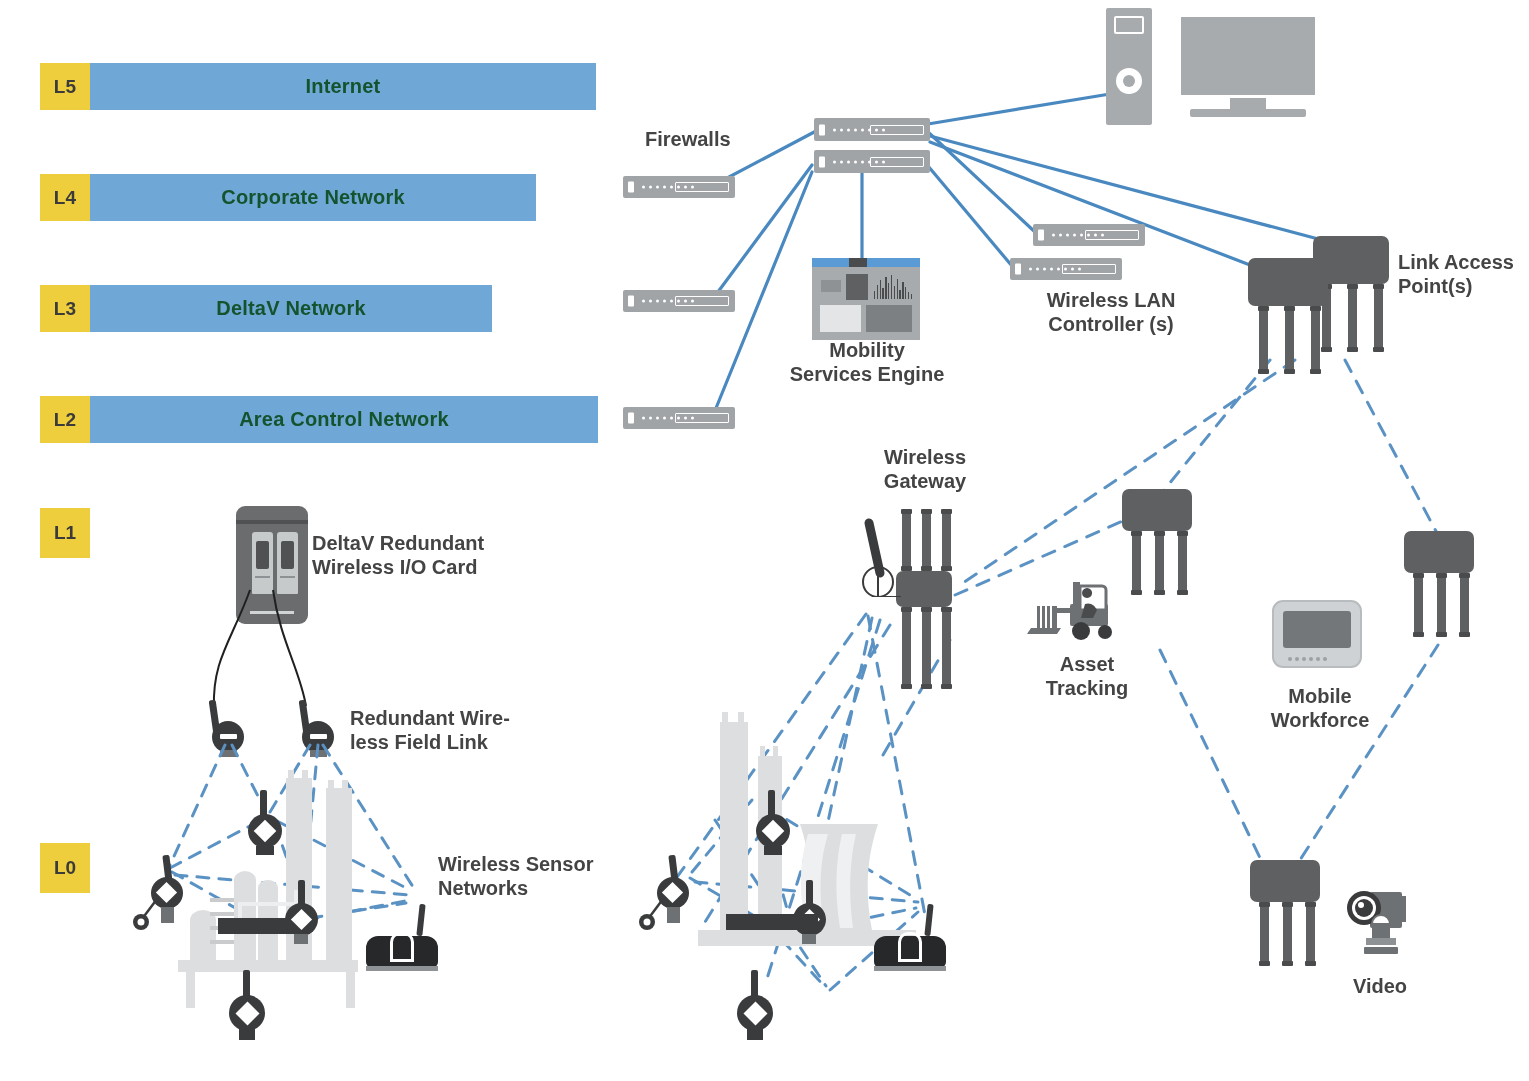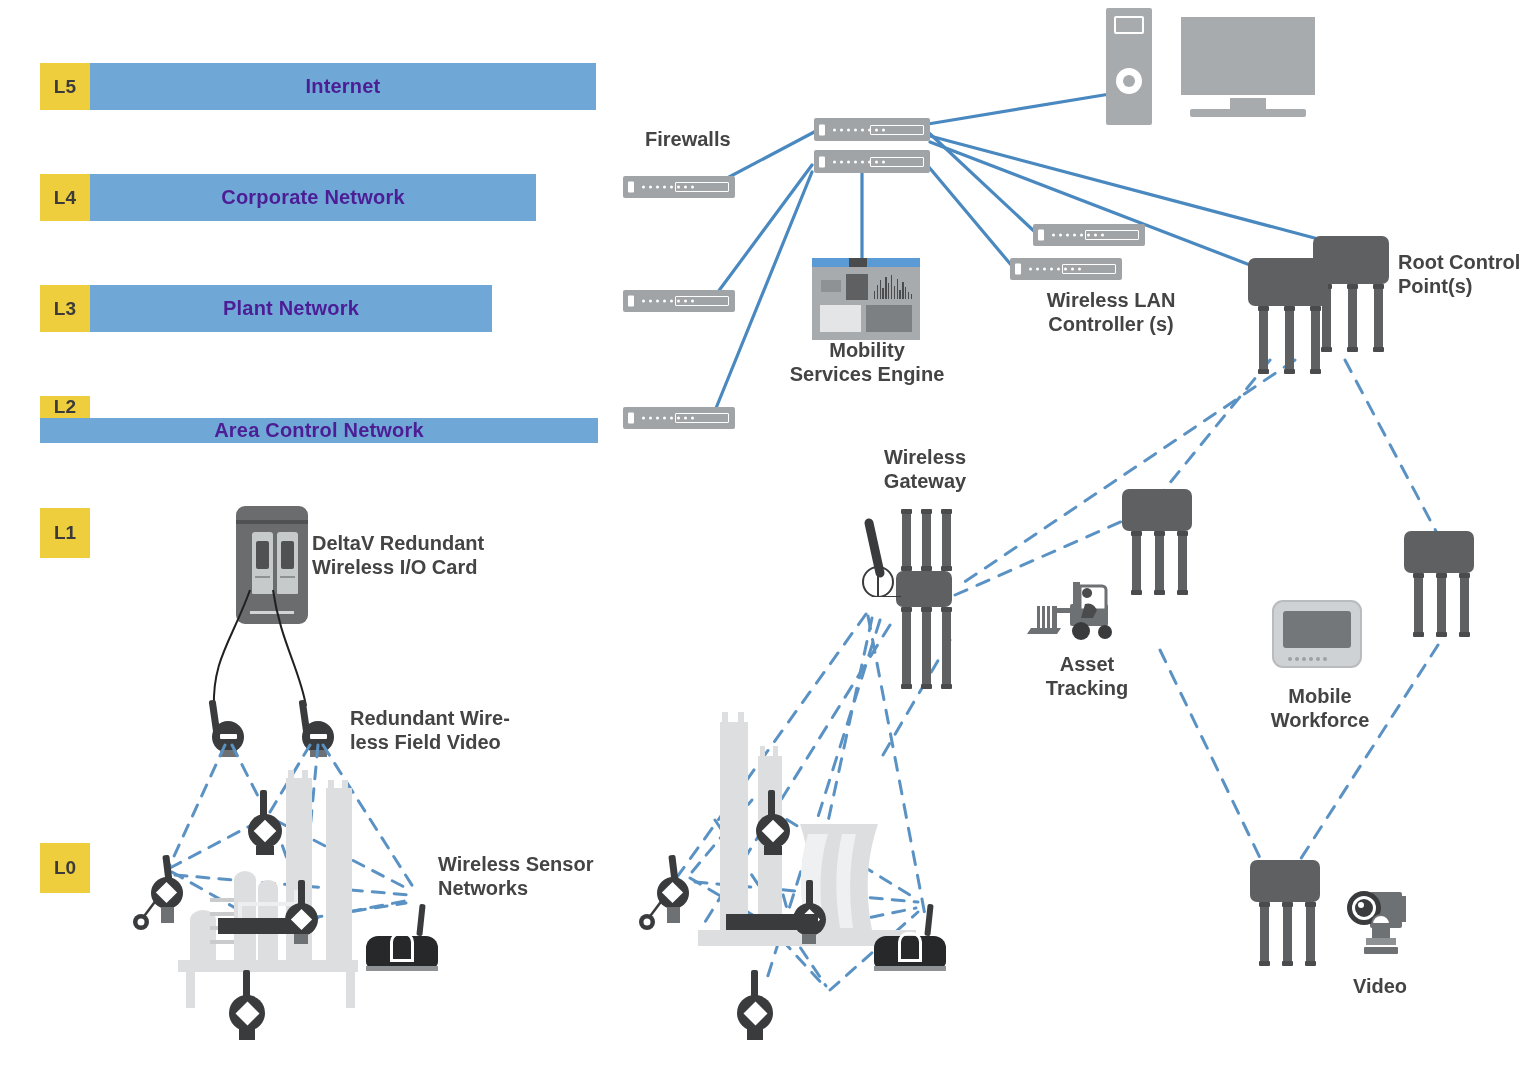--- a/index.html
+++ b/index.html
@@ -25,21 +25,21 @@
     color: #3b3b3b;
     font-weight: bold;
     font-size: 19px;
     display: flex;
     align-items: center;
     justify-content: center;
     letter-spacing: .2px;
   }
   .layer-bar {
     background: #6FA8D6;
-    color: #4c1d95;
+    color: #14532d;
     font-weight: bold;
     font-size: 20px;
     display: flex;
     align-items: center;
     justify-content: center;
     flex: 1;
     letter-spacing: .2px;
     text-align: center;
   }
   .layer-tag-solo {
@@ -212,23 +212,23 @@
   <div class="layer-row" style="left:40px; top:63px; width:556px; height:47px;">
     <div class="layer-tag">L5</div>
     <div class="layer-bar">Internet</div>
   </div>
   <div class="layer-row" style="left:40px; top:174px; width:496px; height:47px;">
     <div class="layer-tag">L4</div>
     <div class="layer-bar">Corporate Network</div>
   </div>
   <div class="layer-row" style="left:40px; top:285px; width:452px; height:47px;">
     <div class="layer-tag">L3</div>
-    <div class="layer-bar">Plant Network</div>
-  </div>
-  <div class="layer-row" style="left:40px; top:396px; width:558px; height:47px;flex-direction:column;">
+    <div class="layer-bar">DeltaV Network</div>
+  </div>
+  <div class="layer-row" style="left:40px; top:396px; width:558px; height:47px;">
     <div class="layer-tag">L2</div>
     <div class="layer-bar">Area Control Network</div>
   </div>
 
   <div class="layer-tag-solo" style="left:40px; top:508px;">L1</div>
   <div class="layer-tag-solo" style="left:40px; top:843px;">L0</div>
 
   <div class="lbl left" style="left:645px; top:127px;">Firewalls</div>
 
   <div class="switch" style="left:623px; top:176px; width:112px; height:22px;">
@@ -372,21 +372,21 @@
   <div class="ap-body" style="left:1313px; top:236px; width:76px; height:48px;"></div>
   <div class="ant" style="left:1322px; top:284px; height:68px;"></div>
   <div class="ant" style="left:1348px; top:284px; height:68px;"></div>
   <div class="ant" style="left:1374px; top:284px; height:68px;"></div>
 
   <div class="ap-body" style="left:1248px; top:258px; width:80px; height:48px;"></div>
   <div class="ant" style="left:1259px; top:306px; height:68px;"></div>
   <div class="ant" style="left:1285px; top:306px; height:68px;"></div>
   <div class="ant" style="left:1311px; top:306px; height:68px;"></div>
 
-  <div class="lbl left" style="left:1398px; top:250px; width:130px;">Root Control
+  <div class="lbl left" style="left:1398px; top:250px; width:130px;">Link Access
 Point(s)</div>
 
   <div class="lbl center" style="left:855px; top:445px; width:140px;">Wireless
 Gateway</div>
   <div class="ant" style="left:902px; top:509px; height:62px;"></div>
   <div class="ant" style="left:922px; top:509px; height:62px;"></div>
   <div class="ant" style="left:942px; top:509px; height:62px;"></div>
   <div class="ap-body" style="left:896px; top:571px; width:56px; height:36px;"></div>
   <div class="ant" style="left:902px; top:607px; height:82px;"></div>
   <div class="ant" style="left:922px; top:607px; height:82px;"></div>
@@ -485,21 +485,21 @@
     <span class="neck" style="left:22px; top:50px; width:17px; height:7px;"></span>
     <span style="position:absolute; left:22px; top:34px; width:17px; height:5px; background:#ffffff; border-radius:1px;"></span>
   </div>
   <div class="xmtr" style="left:288px; top:700px; width:56px; height:56px;">
     <span class="antenna" style="left:13px; top:0px; width:7px; height:34px; transform:rotate(-8deg);"></span>
     <span class="head" style="left:14px; top:21px; width:32px; height:32px;"></span>
     <span class="neck" style="left:22px; top:50px; width:17px; height:7px;"></span>
     <span style="position:absolute; left:22px; top:34px; width:17px; height:5px; background:#ffffff; border-radius:1px;"></span>
   </div>
   <div class="lbl left" style="left:350px; top:706px; width:200px;">Redundant Wire-
-less Field Video</div>
+less Field Link</div>
 
   <svg style="position:absolute; left:110px; top:740px; width:380px; height:260px;">
     <g stroke="#5B92C4" stroke-width="3" fill="none" stroke-dasharray="12 10" stroke-linecap="round">
       <line x1="115" y1="5" x2="60" y2="125"></line>
       <line x1="122" y1="5" x2="155" y2="70"></line>
       <line x1="200" y1="5" x2="160" y2="72"></line>
       <line x1="208" y1="5" x2="192" y2="175"></line>
       <line x1="213" y1="5" x2="305" y2="150"></line>
       <line x1="60" y1="128" x2="155" y2="78"></line>
       <line x1="62" y1="132" x2="150" y2="182"></line>

